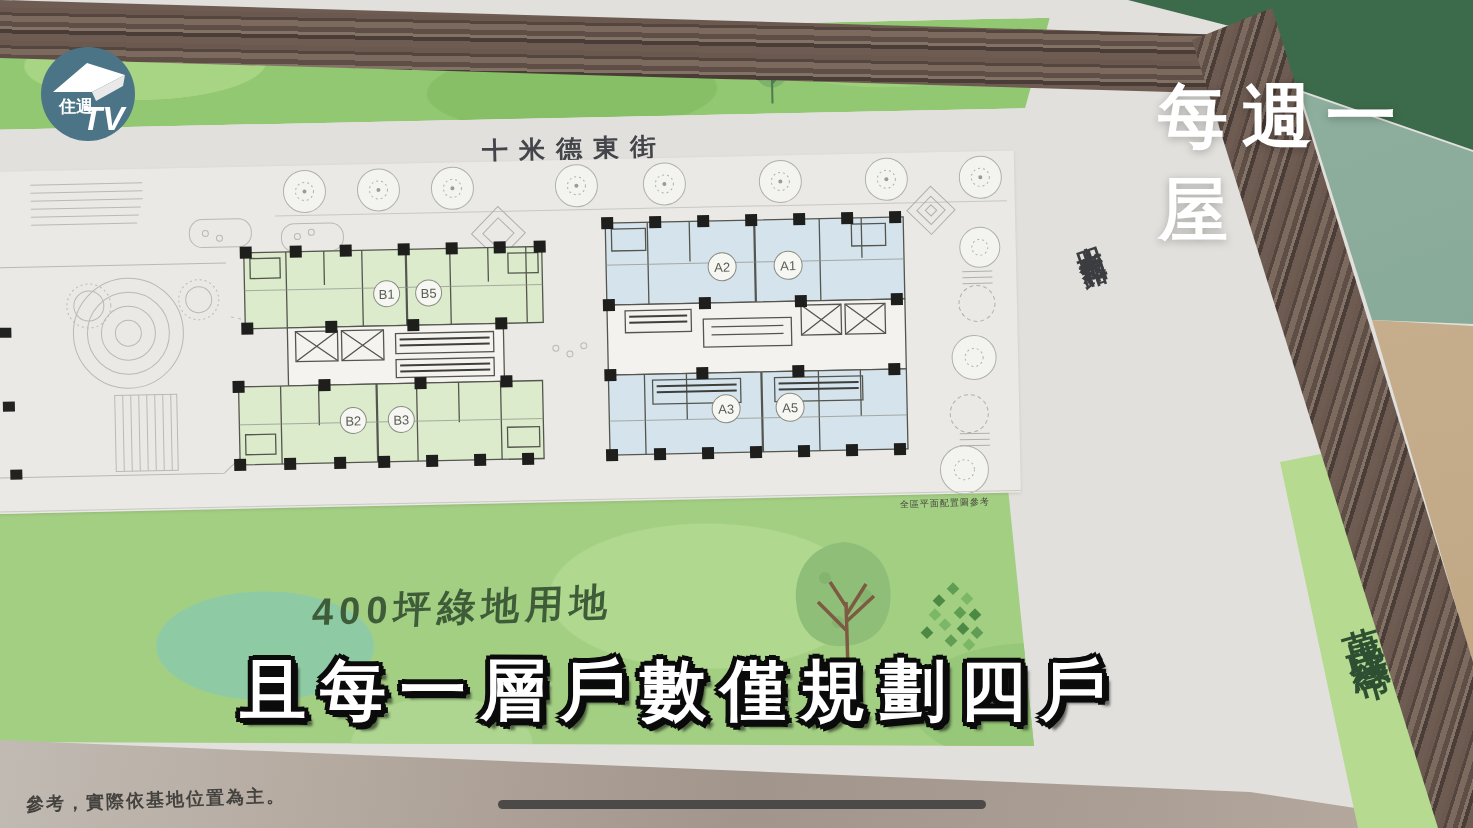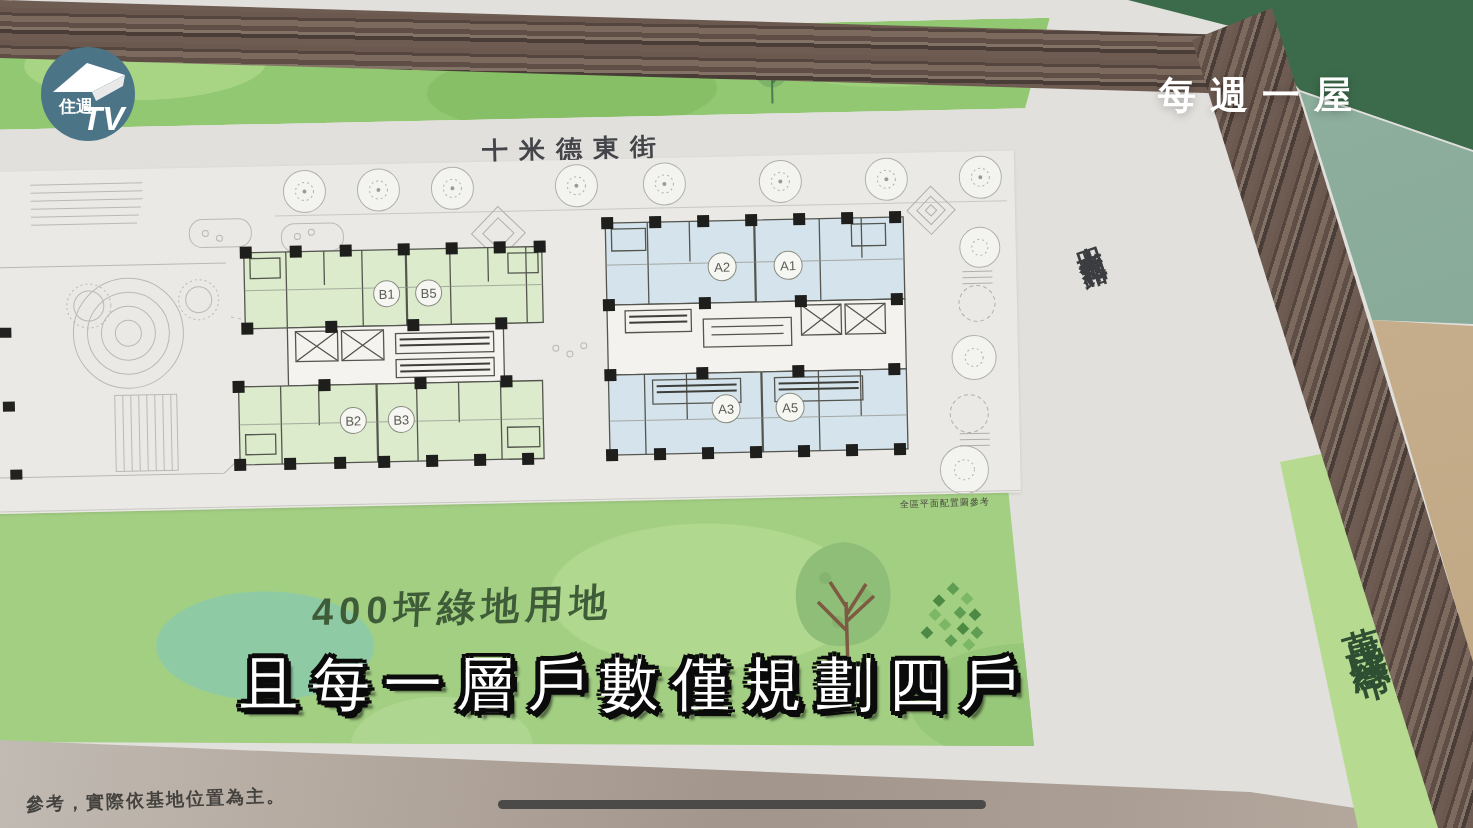--- a/index.html
+++ b/index.html
@@ -73,24 +73,24 @@
     transform:rotate(-19deg);transform-origin:top center;}
   .green-belt-label{left:1323px;top:600px;writing-mode:vertical-rl;
     font-size:38px;letter-spacing:12px;color:#2f4f33;font-weight:600;
     transform:rotate(-16deg);transform-origin:top center;}
   .green-area-label{left:312px;top:582px;font-size:38px;letter-spacing:6px;
     color:#3f5c39;font-weight:600;transform:rotate(-2deg) skewX(-5deg);}
   .plan-note{left:900px;top:497px;font-size:9px;letter-spacing:1px;
     color:#47473f;transform:rotate(-2deg);}
 
   
-  .watermark{left:1158px;top:70px;font-size:38px;letter-spacing:14px;color:#fff;
+  .watermark{left:1158px;top:70px;font-size:70px;letter-spacing:14px;color:#fff;
     font-weight:700;text-shadow:0 2px 8px rgba(0,0,0,.25);}
-  .subtitle{left:240px;top:646px;font-size:58px;letter-spacing:14px;color:#fff;
-    font-weight:400;white-space:nowrap;
+  .subtitle{left:240px;top:646px;font-size:66px;letter-spacing:14px;color:#fff;
+    font-weight:700;white-space:nowrap;
     text-shadow:
       5px 0 0 #0b0b0b,-5px 0 0 #0b0b0b,0 5px 0 #0b0b0b,0 -5px 0 #0b0b0b,
       4px 4px 0 #0b0b0b,-4px 4px 0 #0b0b0b,4px -4px 0 #0b0b0b,-4px -4px 0 #0b0b0b,
       7px 3px 0 #0b0b0b,3px 7px 0 #0b0b0b,8px 8px 3px rgba(0,0,0,.55);}
   .disclaimer{left:26px;top:788px;font-size:18px;letter-spacing:2px;color:#44423e;
     font-weight:700;transform:rotate(-2deg);}
   .progress-bar{left:498px;top:800px;width:488px;height:9px;border-radius:5px;
     background:#4c4a48;cursor:pointer;}
   .logo{left:40px;top:46px;width:96px;height:96px;}
 </style>

